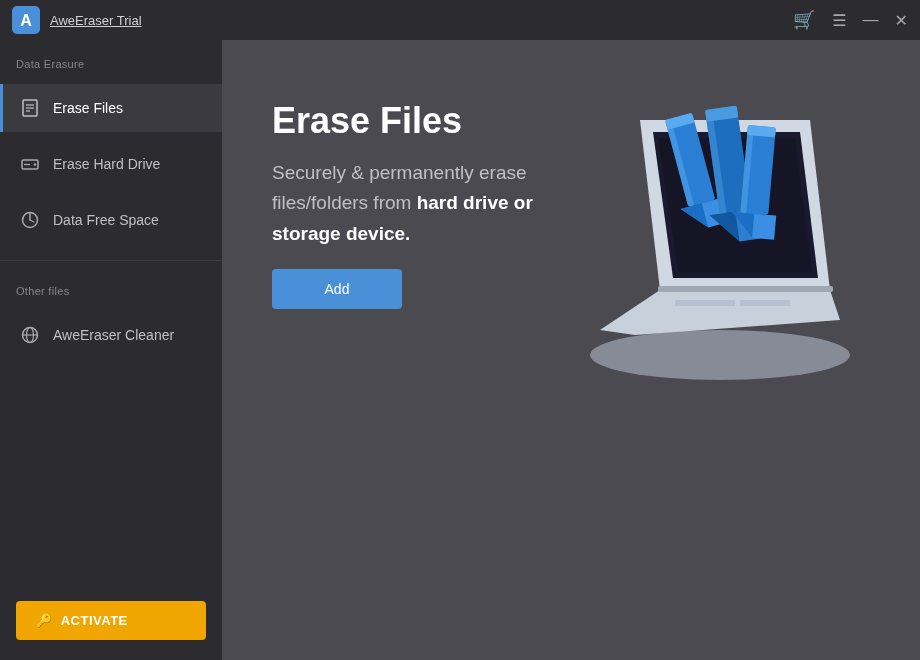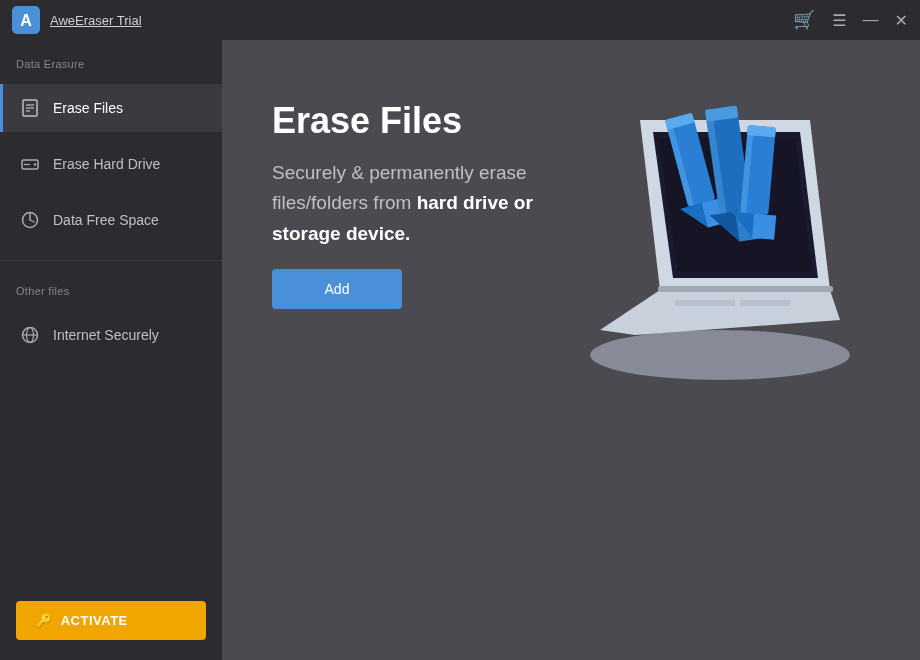--- a/index.html
+++ b/index.html
@@ -246,21 +246,21 @@
 
 
     <div class="sidebar-item">
       <span class="icon">
         <svg width="20" height="20" viewBox="0 0 20 20" fill="none">
           <circle cx="10" cy="10" r="7.5" stroke="#aaa" stroke-width="1.5" fill="none"></circle>
           <ellipse cx="10" cy="10" rx="3.5" ry="7.5" stroke="#aaa" stroke-width="1.2" fill="none"></ellipse>
           <line x1="2.5" y1="10" x2="17.5" y2="10" stroke="#aaa" stroke-width="1.2"></line>
         </svg>
       </span>
-      <span>Internet Securely</span>
+      <span>AweEraser Cleaner</span>
     </div>
 
 
     <div class="sidebar-spacer"></div>
 
     <button class="activate-btn">
       <span>🔑</span>
       <span>ACTIVATE</span>
     </button>
   </div>

